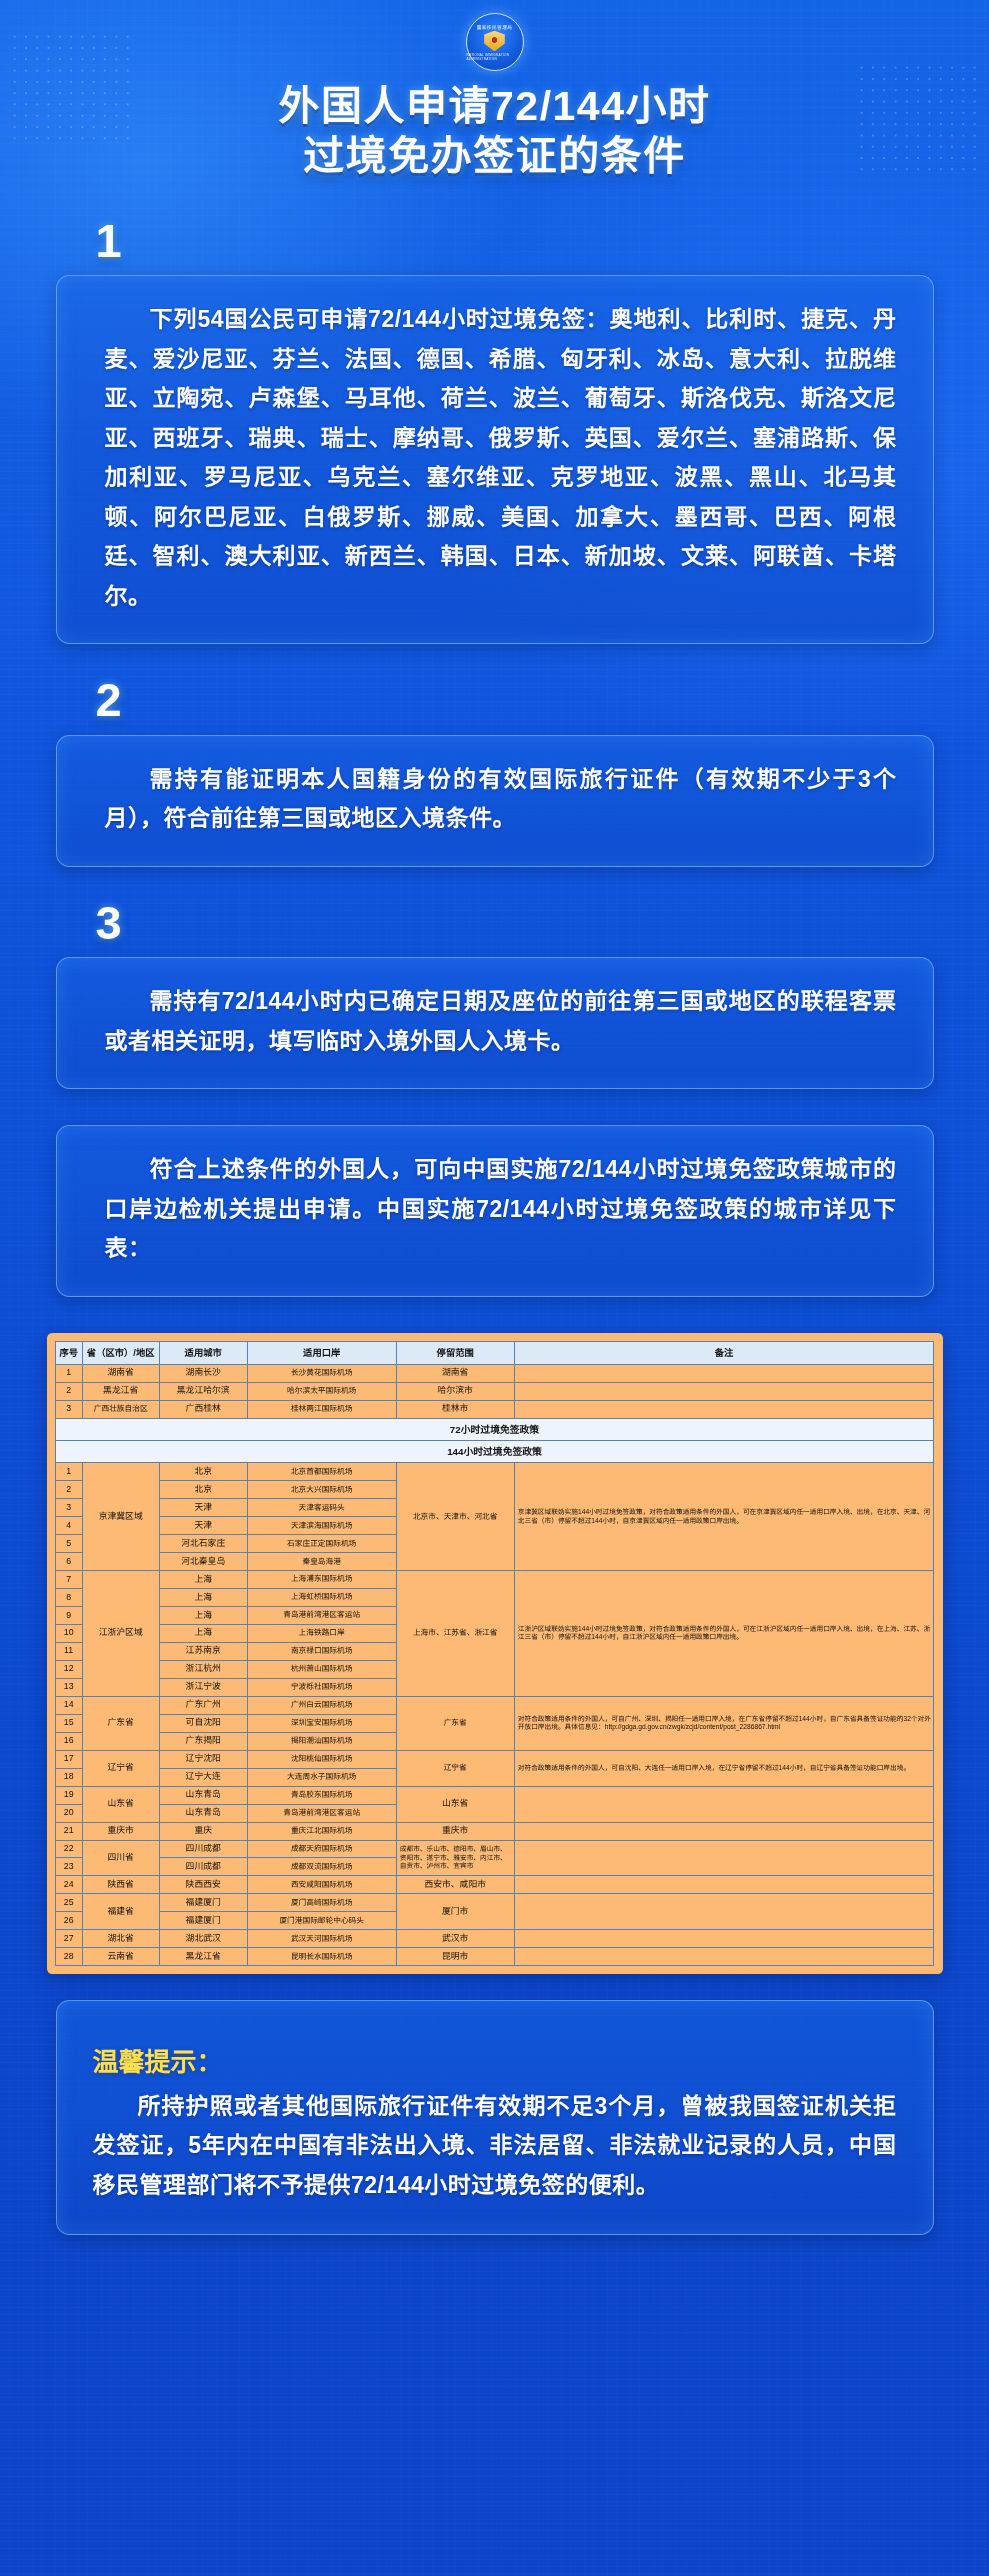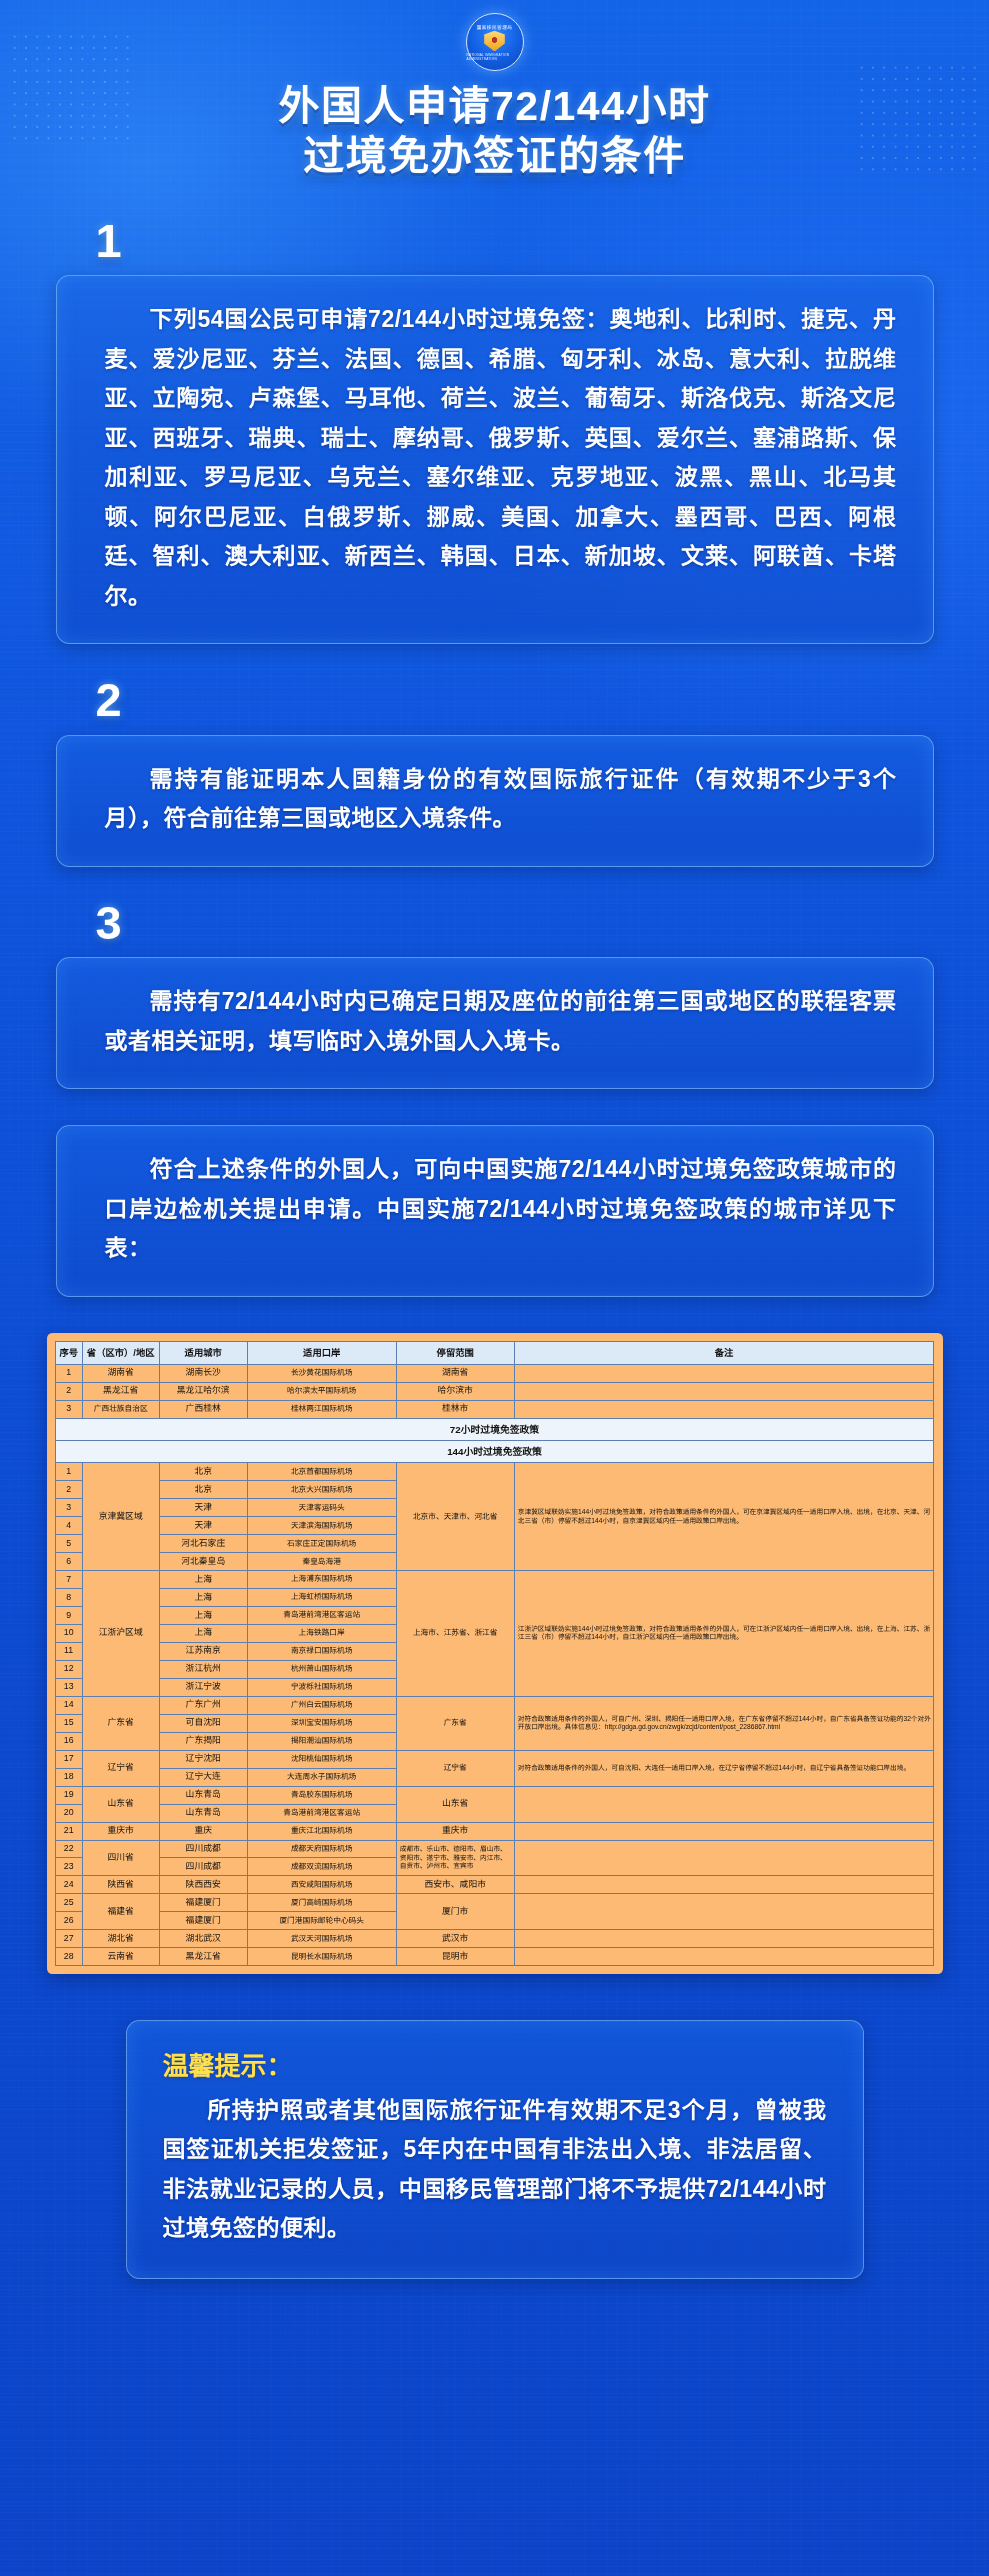--- a/index.html
+++ b/index.html
@@ -181,26 +181,26 @@
   td.xs { font-size: 6.7px; line-height: 1.28; text-align: left; padding-left: 3.1px; }
   tr.band td {
     background: #eef4fb;
     font-weight: bold;
     font-size: 9.8px;
     padding: 4.1px 2.1px;
   }
 
   
   #tip-wrap {
-    width: 738px;
-    margin: 46px auto 0 auto;
+    width: 878px;
+    margin: 26px auto 0 auto;
     background: linear-gradient(180deg, rgba(23,97,226,0.55) 0%, rgba(16,72,200,0.55) 100%);
     border: 1px solid rgba(150,205,255,0.55);
     border-radius: 13.4px;
-    padding: 24px 36px 29px 36px;
+    padding: 40px 36px 29px 36px;
     box-shadow: 0 0 19.6px rgba(70,160,255,.28) inset, 0 4.1px 15.5px rgba(0,20,70,.28);
   }
   #tip-title {
     color: #ffe04a;
     font-size: 26px;
     font-weight: bold;
     margin: 0 0 8.2px 0;
     text-shadow: 0 1px 4.1px rgba(60,30,0,.35);
   }
   #tip-body {

